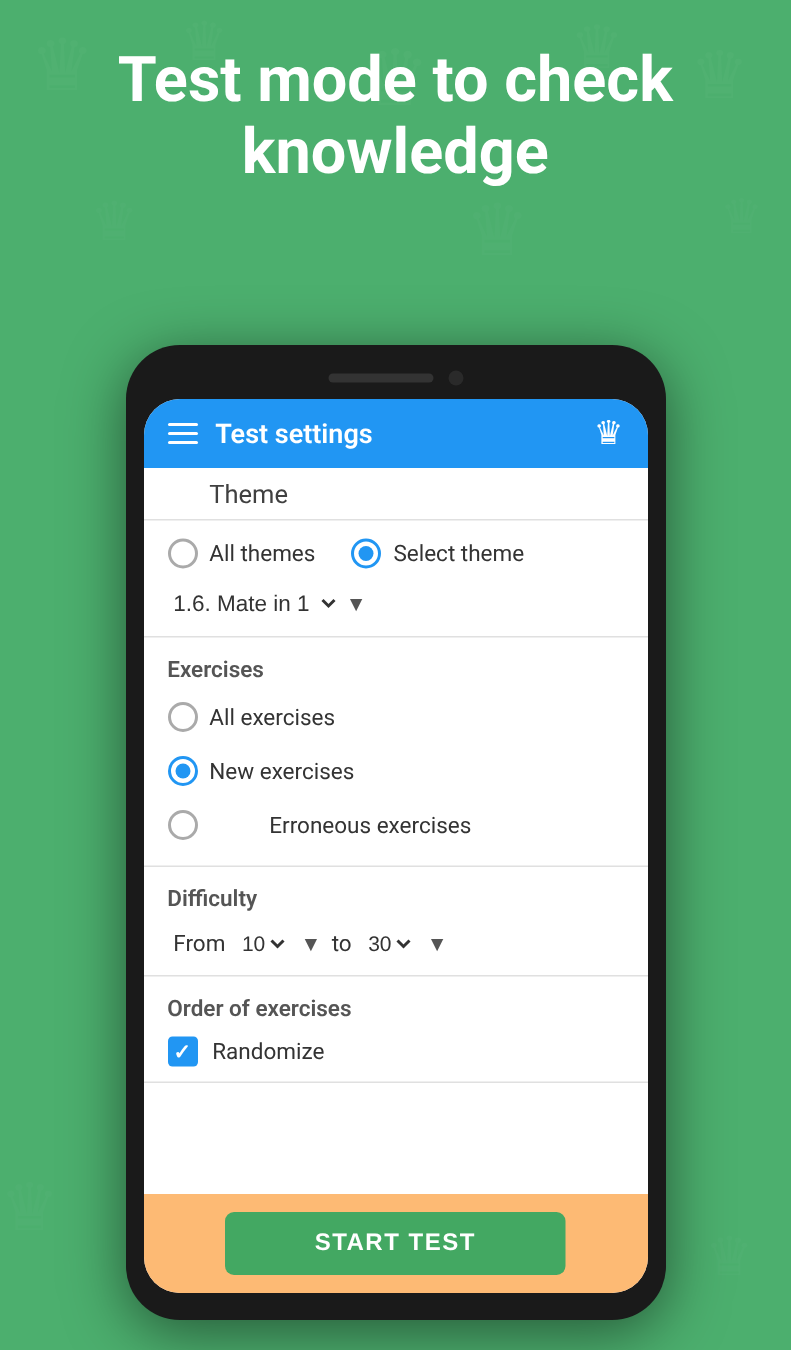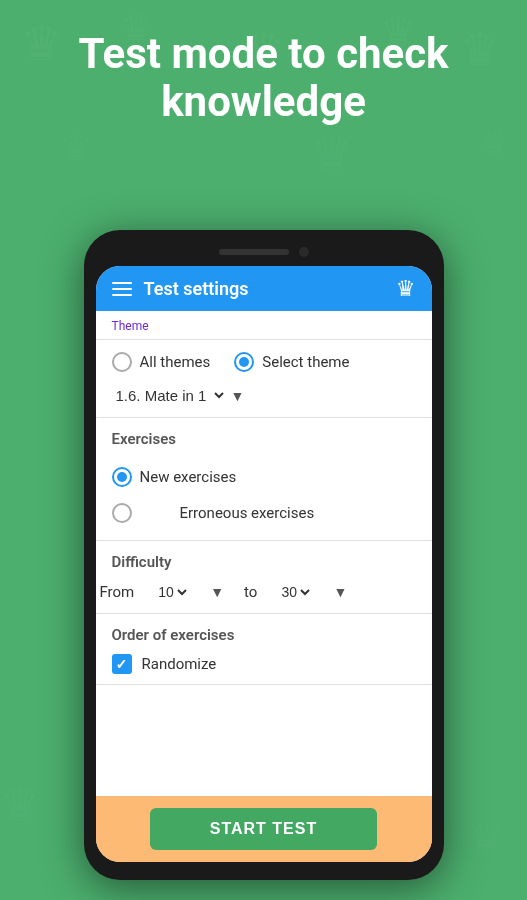--- a/index.html
+++ b/index.html
@@ -136,24 +136,25 @@
       background: white;
     }
 
     .section-divider {
       height: 1px;
       background: #e0e0e0;
       margin: 4px 0;
     }
 
     .section-label {
-      font-size: 12px;
-      color: #6d28d9;
+      font-size: 17px;
+      color: #404040;
       font-weight: 400;
       padding: 8px 16px 2px 16px;
+      margin-left: 28px;
     }
 
     .theme-row {
       display: flex;
       align-items: center;
       gap: 24px;
       padding: 8px 16px;
     }
 
     .radio-option {
@@ -216,22 +217,22 @@
       padding: 4px 16px 8px 16px;
     }
 
     .exercises-group .radio-option {
       padding: 5px 0;
     }
 
     .difficulty-row {
       display: flex;
       align-items: center;
-      gap: 20px;
-      padding: 8px 4px;
+      gap: 7px;
+      padding: 8px 20px;
     }
 
     .difficulty-label {
       font-size: 15px;
       color: #333;
     }
 
     .diff-select {
       font-size: 14px;
       color: #333;
@@ -444,20 +445,24 @@
           <option>1.8. Mate in 3</option>
         </select>
         <span class="dropdown-arrow">▼</span>
       </div>
 
       <div class="section-divider"></div>
 
       <div class="section-heading">Exercises</div>
 
       <div class="exercises-group">
+        <div class="radio-option">
+          <div class="radio-outer"></div>
+          <span class="radio-label">All exercises</span>
+        </div>
         <div class="radio-option" style="margin-top:6px;align-items:center;">
           <div class="radio-outer selected">
             <div class="radio-inner"></div>
           </div>
           <span class="radio-label">New exercises</span>
         </div>
         <div class="radio-option" style="margin-top:6px;gap:48px;">
           <div class="radio-outer"></div>
           <span class="radio-label">Erroneous exercises</span>
         </div>

